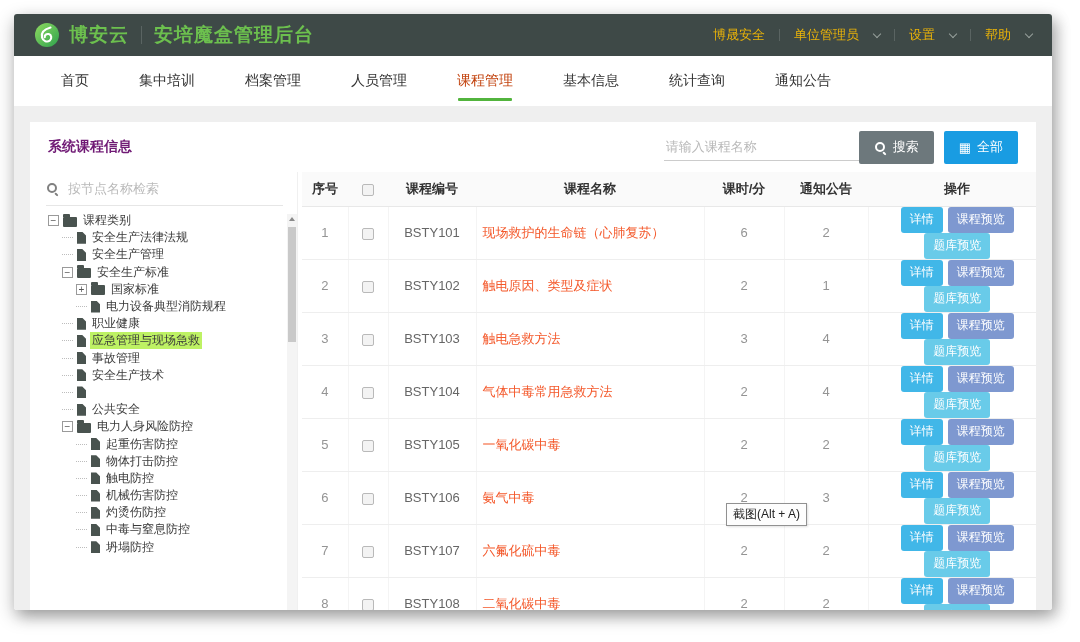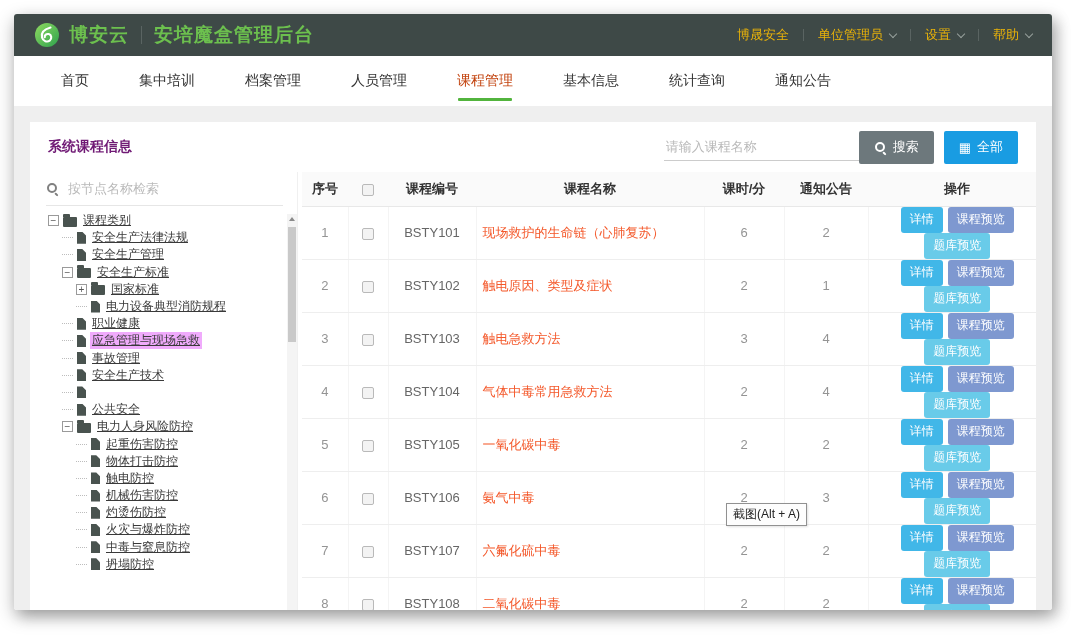--- a/index.html
+++ b/index.html
@@ -17,21 +17,21 @@
   
   .topbar {
     height: 42px; background: #3e4947; display: flex; align-items: center;
     justify-content: space-between; padding: 0 20px; flex: 0 0 auto;
   }
   .brand-area { display: flex; align-items: center; gap: 9px; }
   .brand, .brand-title { color: #6cc04e; font-size: 19px; font-weight: bold; letter-spacing: 1px; }
   .brand-div { width: 1px; height: 18px; background: #5a6462; margin: 0 3px; }
   .top-right { display: flex; align-items: center; gap: 14px; font-size: 13px; color: #eab308; }
   .h-div { width: 1px; height: 12px; background: #5a6462; }
-  .h-item { display: inline-flex; align-items: center; gap: 7px; cursor: pointer; }
+  .h-item { display: inline-flex; align-items: center; gap: 15px; cursor: pointer; }
   .caret {
     width: 6px; height: 6px; border-left: 1.4px solid #97a09c; border-bottom: 1.4px solid #97a09c;
     transform: rotate(-45deg); display: inline-block; margin-top: -3px;
   }
   
   .tabs { height: 50px; background: #fff; display: flex; align-items: stretch; padding-left: 22px; flex: 0 0 auto; }
   .tab { display: flex; align-items: center; padding: 0 25px; font-size: 14px; color: #333; cursor: pointer; position: relative; }
   .tab.active { color: #c2410c; }
   .tab.active::after {
     content: ""; position: absolute; left: 50%; transform: translateX(-50%);
@@ -62,22 +62,22 @@
   .mag.dark::before { border-color: #808080; }
   .mag.dark::after { background: #808080; }
   
   .panel-body { flex: 1; display: flex; overflow: hidden; }
   .tree-pane { width: 268px; flex: 0 0 auto; position: relative; padding: 0 14px 12px 16px; border-right: 1px solid #f0f0f0; overflow: hidden; }
   .tree-search { display: flex; align-items: center; gap: 7px; height: 34px; border-bottom: 1px solid #e6e6e6; margin-bottom: 6px; }
   .tree-search input { border: none; outline: none; flex: 1; font-size: 13px; font-family: inherit; color: #333; }
   .tree-search input::placeholder { color: #b9b9b9; }
   .tree { overflow: hidden; }
   .tnode { height: 17.2px; display: flex; align-items: center; gap: 4px; font-size: 12px; color: #3a3a3a; white-space: nowrap; overflow: hidden; cursor: pointer; }
-  .tnode .tlabel { padding: 0 2px; text-decoration: underline; }
-  .tnode.sel .tlabel { background: #f0abfc; }
+  .tnode .tlabel { padding: 0 2px; }
+  .tnode.sel .tlabel { background: #bef264; }
   .exp {
     width: 11px; height: 11px; border: 1px solid #9a9a9a; background: #fff; color: #555;
     font-size: 10px; line-height: 9px; text-align: center; flex: 0 0 auto; display: inline-flex;
     align-items: center; justify-content: center; cursor: pointer;
   }
   .conn { width: 11px; border-top: 1px dotted #bdbdbd; flex: 0 0 auto; }
   .ic-folder { width: 14px; height: 10px; background: #49534f; border-radius: 1px; position: relative; display: inline-block; flex: 0 0 auto; margin-top: 2px; }
   .ic-folder::before { content: ""; position: absolute; top: -3px; left: 0; width: 7px; height: 3px; background: #49534f; border-radius: 1px 1px 0 0; }
   .ic-file { width: 9px; height: 12px; background: #49534f; display: inline-block; flex: 0 0 auto; clip-path: polygon(0 0, 58% 0, 100% 32%, 100% 100%, 0 100%); }
   
@@ -271,25 +271,20 @@
                 <span class="tlabel">机械伤害防控</span>
               </div>
               <div class="tnode" style="padding-left: 30px;">
                 <span class="conn"></span>
                 <span class="ic-file"></span>
                 <span class="tlabel">灼烫伤防控</span>
               </div>
               <div class="tnode" style="padding-left: 30px;">
                 <span class="conn"></span>
                 <span class="ic-file"></span>
-                <span class="tlabel">火灾与爆炸防控</span>
-              </div>
-              <div class="tnode" style="padding-left: 30px;">
-                <span class="conn"></span>
-                <span class="ic-file"></span>
                 <span class="tlabel">中毒与窒息防控</span>
               </div>
               <div class="tnode" style="padding-left: 30px;">
                 <span class="conn"></span>
                 <span class="ic-file"></span>
                 <span class="tlabel">坍塌防控</span>
               </div>
             </div>
 
           <div class="vscroll">

